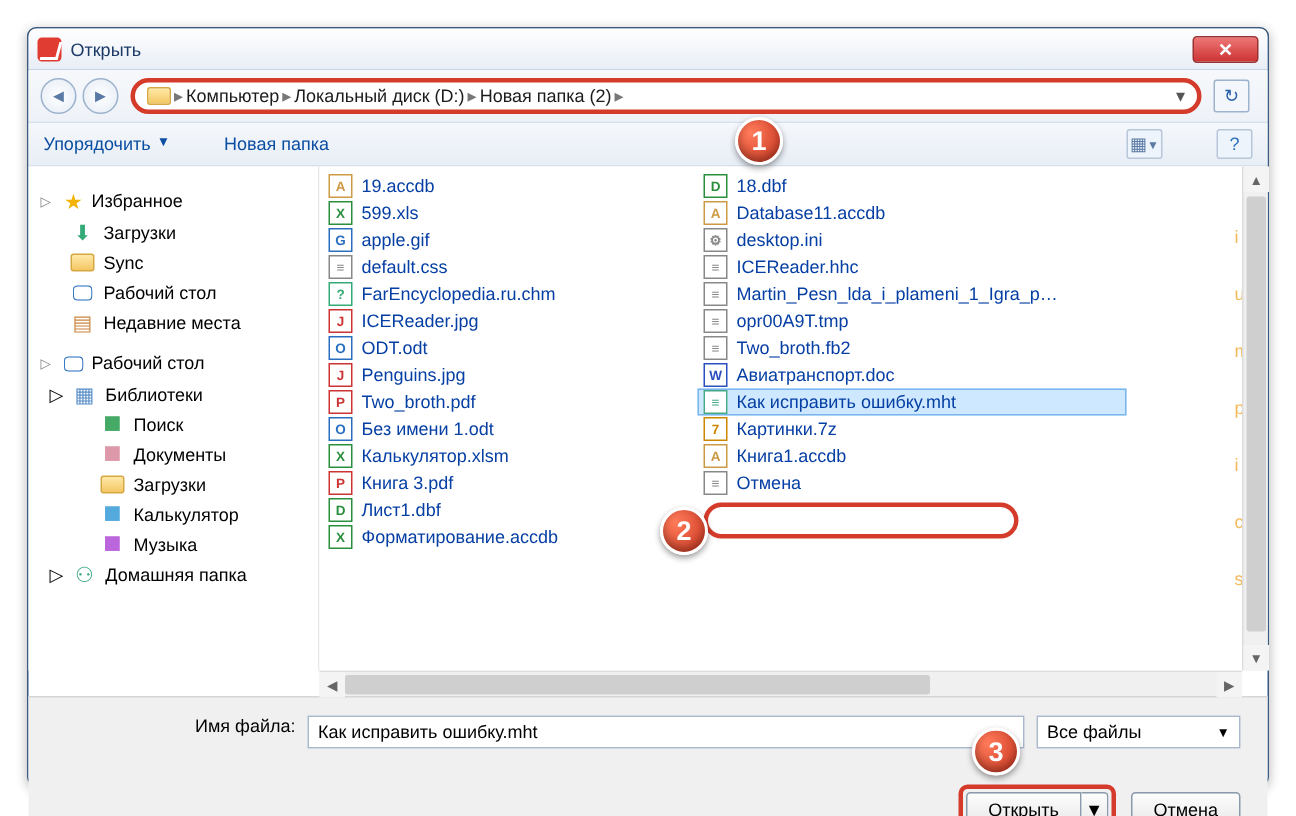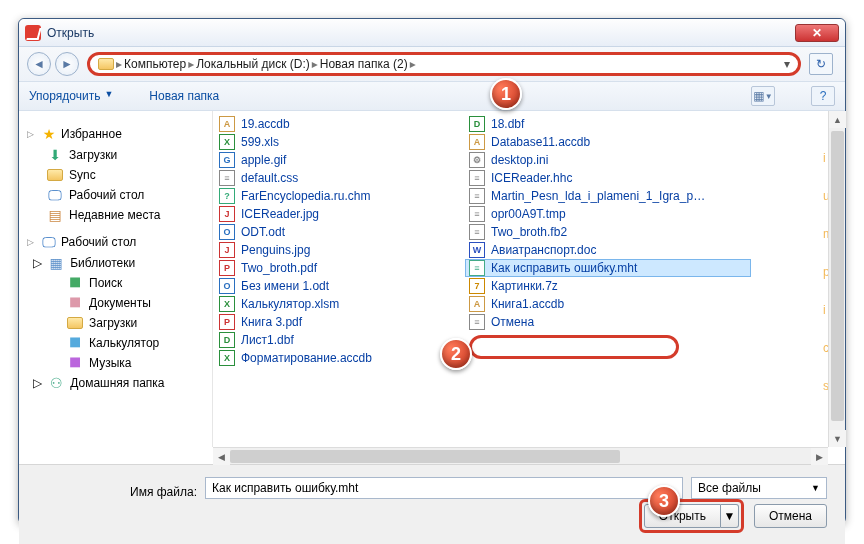--- a/index.html
+++ b/index.html
@@ -38,21 +38,21 @@
 .file-item.selected { background: #cde8ff; border: 1px solid #7ab6ec; padding: 0 3px; }
 .watermark { position: absolute; right: 12px; top: 40px; display: flex; flex-direction: column; gap: 24px; font-family: Georgia, serif; font-size: 28px; color: #f0a830; opacity: .8; pointer-events: none; }
 .scroll-v { position: absolute; right: 0; top: 0; width: 17px; height: 100%; background: #f0f0f0; border-left: 1px solid #dcdcdc; }
 .scroll-v .thumb { position: absolute; left: 2px; top: 20px; width: 13px; height: 290px; background: #cfcfcf; border-radius: 2px; }
 .scroll-v .arr { position: absolute; left: 0; width: 17px; height: 17px; background: #f4f4f4; display: flex; align-items: center; justify-content: center; color: #666; font-size: 9px; }
 .scroll-h { height: 17px; background: #f0f0f0; border-top: 1px solid #dcdcdc; display: flex; }
 .scroll-h .arr { width: 17px; height: 17px; background: #f4f4f4; display: flex; align-items: center; justify-content: center; color: #666; font-size: 9px; }
 .scroll-h .track { flex: 1; position: relative; }
 .scroll-h .thumb-h { position: absolute; top: 2px; left: 0; width: 390px; height: 13px; background: #cfcfcf; border-radius: 2px; }
 .footer { padding: 12px 18px; background: #f0f0f0; border-top: 1px solid #d6d6d6; }
-.fn-row { display: flex; align-items: flex-end; gap: 8px; margin-bottom: 0; }
+.fn-row { display: flex; align-items: flex-start; gap: 8px; margin-bottom: 24px; }
 .fn-row .lbl { width: 160px; text-align: right; }
 .fn-row input { flex: 1; height: 22px; border: 1px solid #a9b8cc; padding: 0 6px; background: #fff; }
 .fn-row .filter { width: 136px; height: 22px; border: 1px solid #a9b8cc; background: #fff; display: flex; align-items: center; padding: 0 6px; justify-content: space-between; }
 .btn-row { display: flex; justify-content: flex-end; gap: 10px; align-items: center; }
 .btn { height: 24px; border: 1px solid #8a9aab; background: linear-gradient(#fdfdfd,#e7e7e7); padding: 0 14px; display: flex; align-items: center; border-radius: 3px; }
 .open-wrap { border: 3px solid #d43b2a; border-radius: 6px; padding: 2px; display: flex; }
 .open-wrap .btn { border-radius: 3px 0 0 3px; }
 .open-wrap .drop { width: 18px; border: 1px solid #8a9aab; border-left: none; background: linear-gradient(#fdfdfd,#e7e7e7); display: flex; align-items: center; justify-content: center; border-radius: 0 3px 3px 0; }
 .callout { position: absolute; width: 32px; height: 32px; border-radius: 50%; background: radial-gradient(circle at 30% 30%, #ff7b5a, #c8341e); border: 2px solid #fff; box-shadow: 0 2px 4px rgba(0,0,0,.4), inset 0 -3px 6px rgba(0,0,0,.3); color: #fff; font-size: 18px; font-weight: bold; display: flex; align-items: center; justify-content: center; z-index: 50; }
 .folder-icon { width: 16px; height: 12px; background: linear-gradient(#ffe9a8,#f4c663); border: 1px solid #d4a943; border-radius: 2px; position: relative; }

